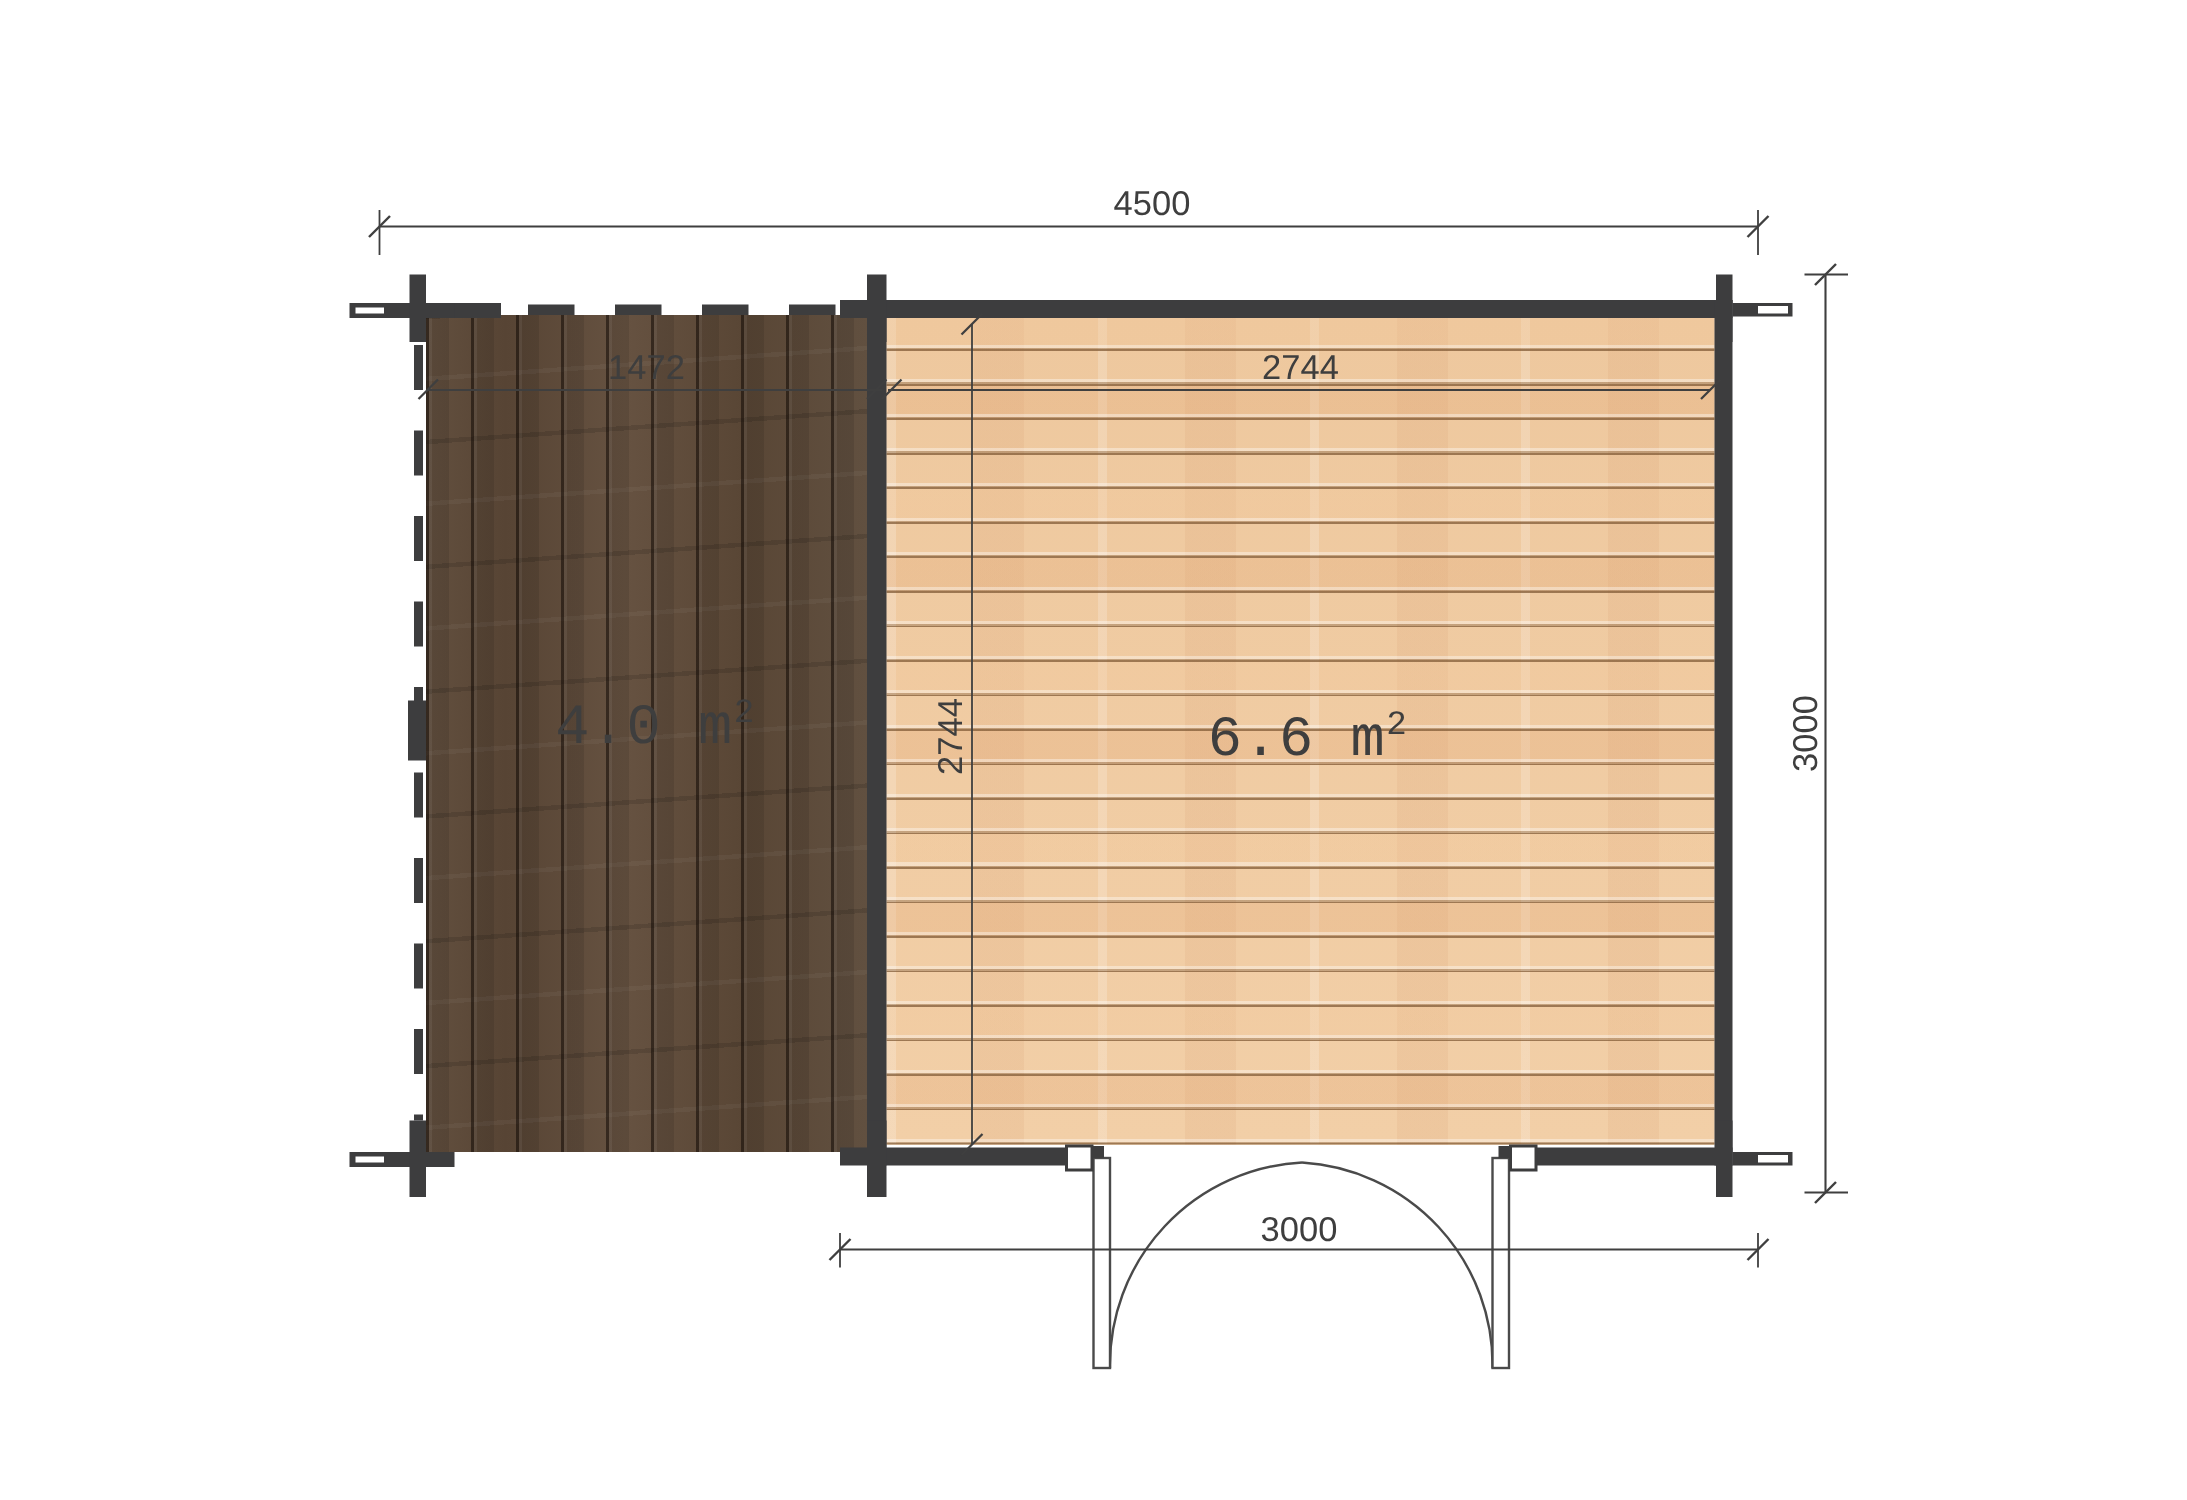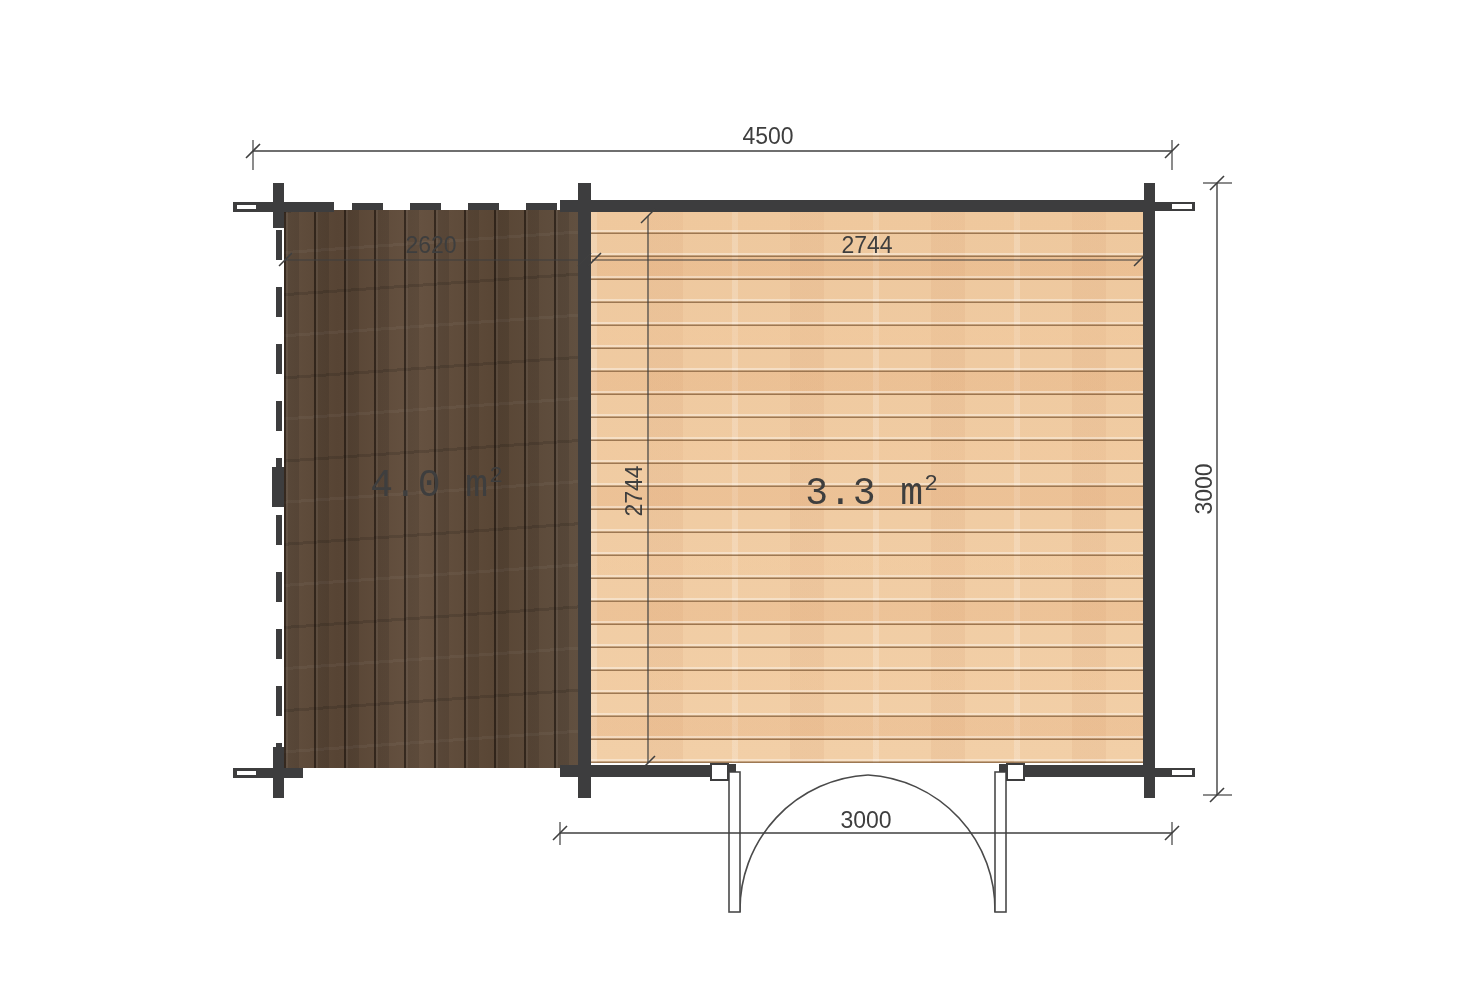--- a/index.html
+++ b/index.html
@@ -112,26 +112,26 @@
     <line x1="578" y1="266" x2="591" y2="253" stroke="#3f3f3f" stroke-width="1.5"></line>
     <line x1="588" y1="266" x2="601" y2="253" stroke="#3f3f3f" stroke-width="1.5"></line>
     <line x1="1134" y1="266" x2="1147" y2="253" stroke="#3f3f3f" stroke-width="1.5"></line>
 
     <line x1="648" y1="216" x2="648" y2="763" stroke="#3f3f3f" stroke-width="1.2"></line>
     <line x1="641" y1="223" x2="655" y2="209" stroke="#3f3f3f" stroke-width="1.5"></line>
     <line x1="641" y1="770" x2="655" y2="756" stroke="#3f3f3f" stroke-width="1.5"></line>
   </svg>
 
   <div class="dim-label z40" style="left:720px;top:136px;margin-left:48px;">4500</div>
-  <div class="dim-label z40" style="left:431px;top:245px;">2620</div>
+  <div class="dim-label z40" style="left:431px;top:245px;">1472</div>
   <div class="dim-label z40" style="left:867px;top:245px;">2744</div>
   <div class="dim-label vert z40" style="left:634px;top:491px;">2744</div>
   <div class="dim-label vert z40" style="left:1204px;top:489px;">3000</div>
   <div class="dim-label z40" style="left:866px;top:820px;">3000</div>
 
   <div class="area-label z40" style="left:437px;top:486px;">
     <span>4.0 m</span><sup>2</sup>
   </div>
   <div class="area-label z40" style="left:872px;top:494px;">
-    <span>3.3 m</span><sup>2</sup>
+    <span>6.6 m</span><sup>2</sup>
   </div>
 
 </div>
 
 </body></html>

